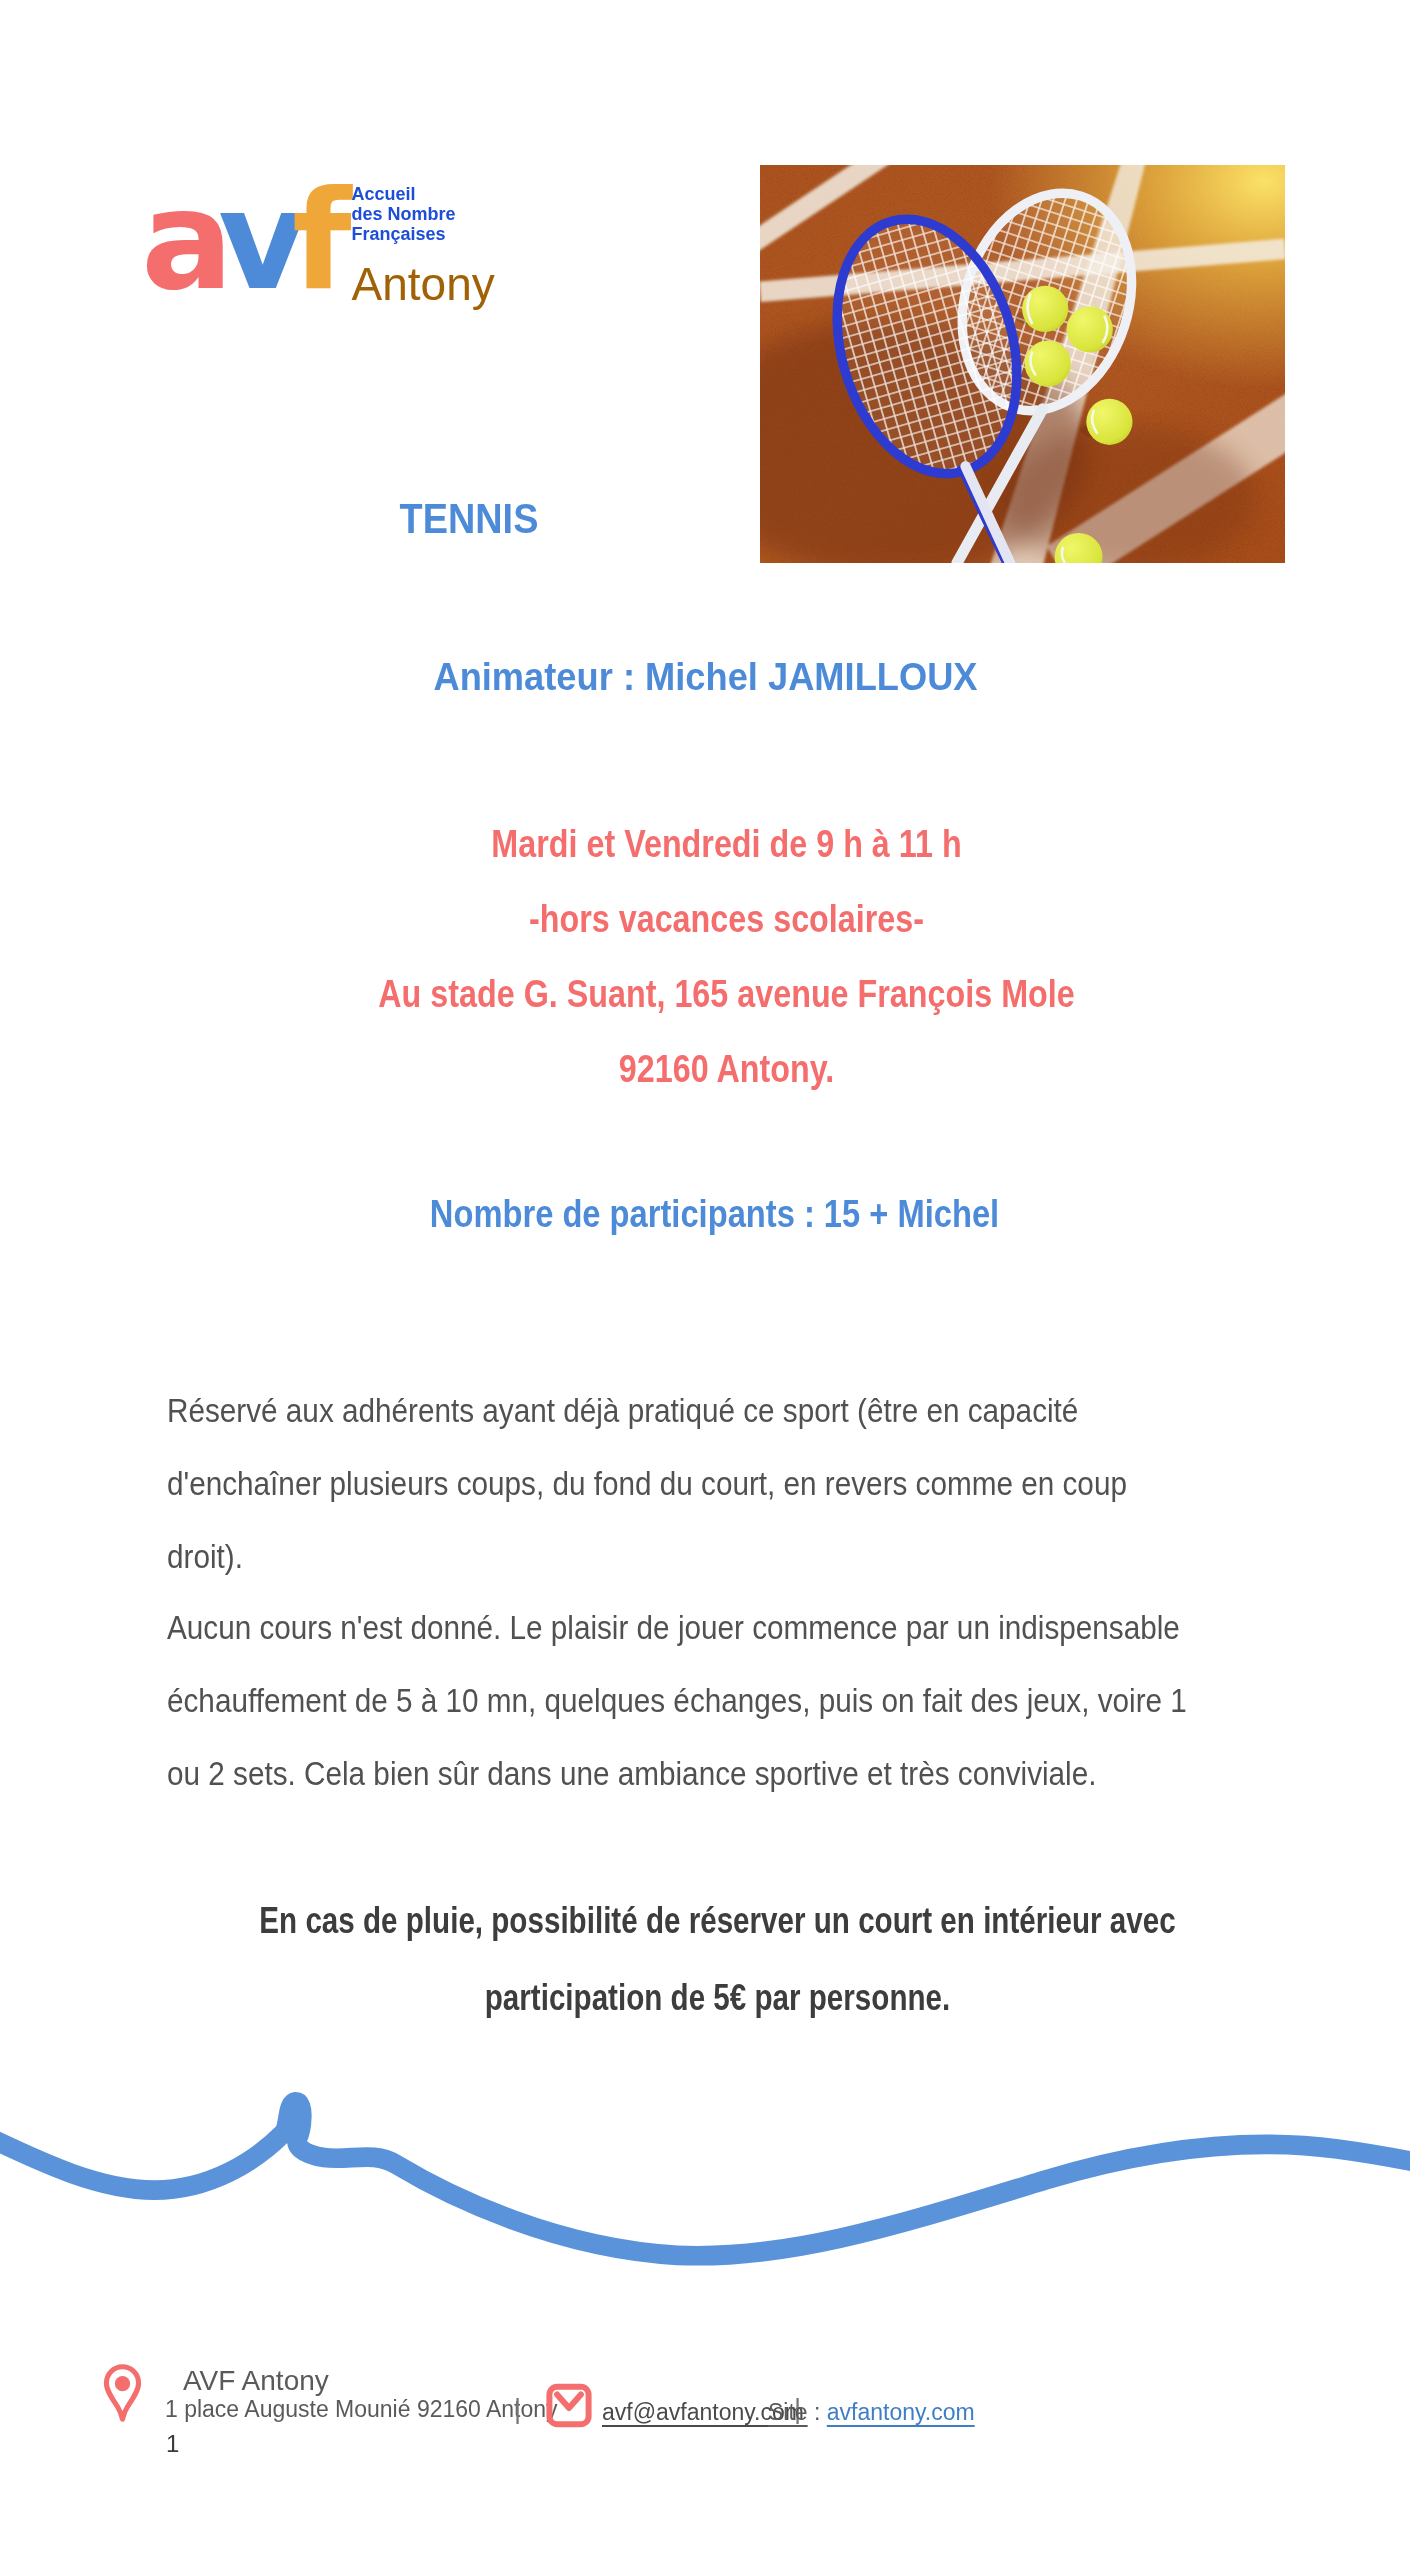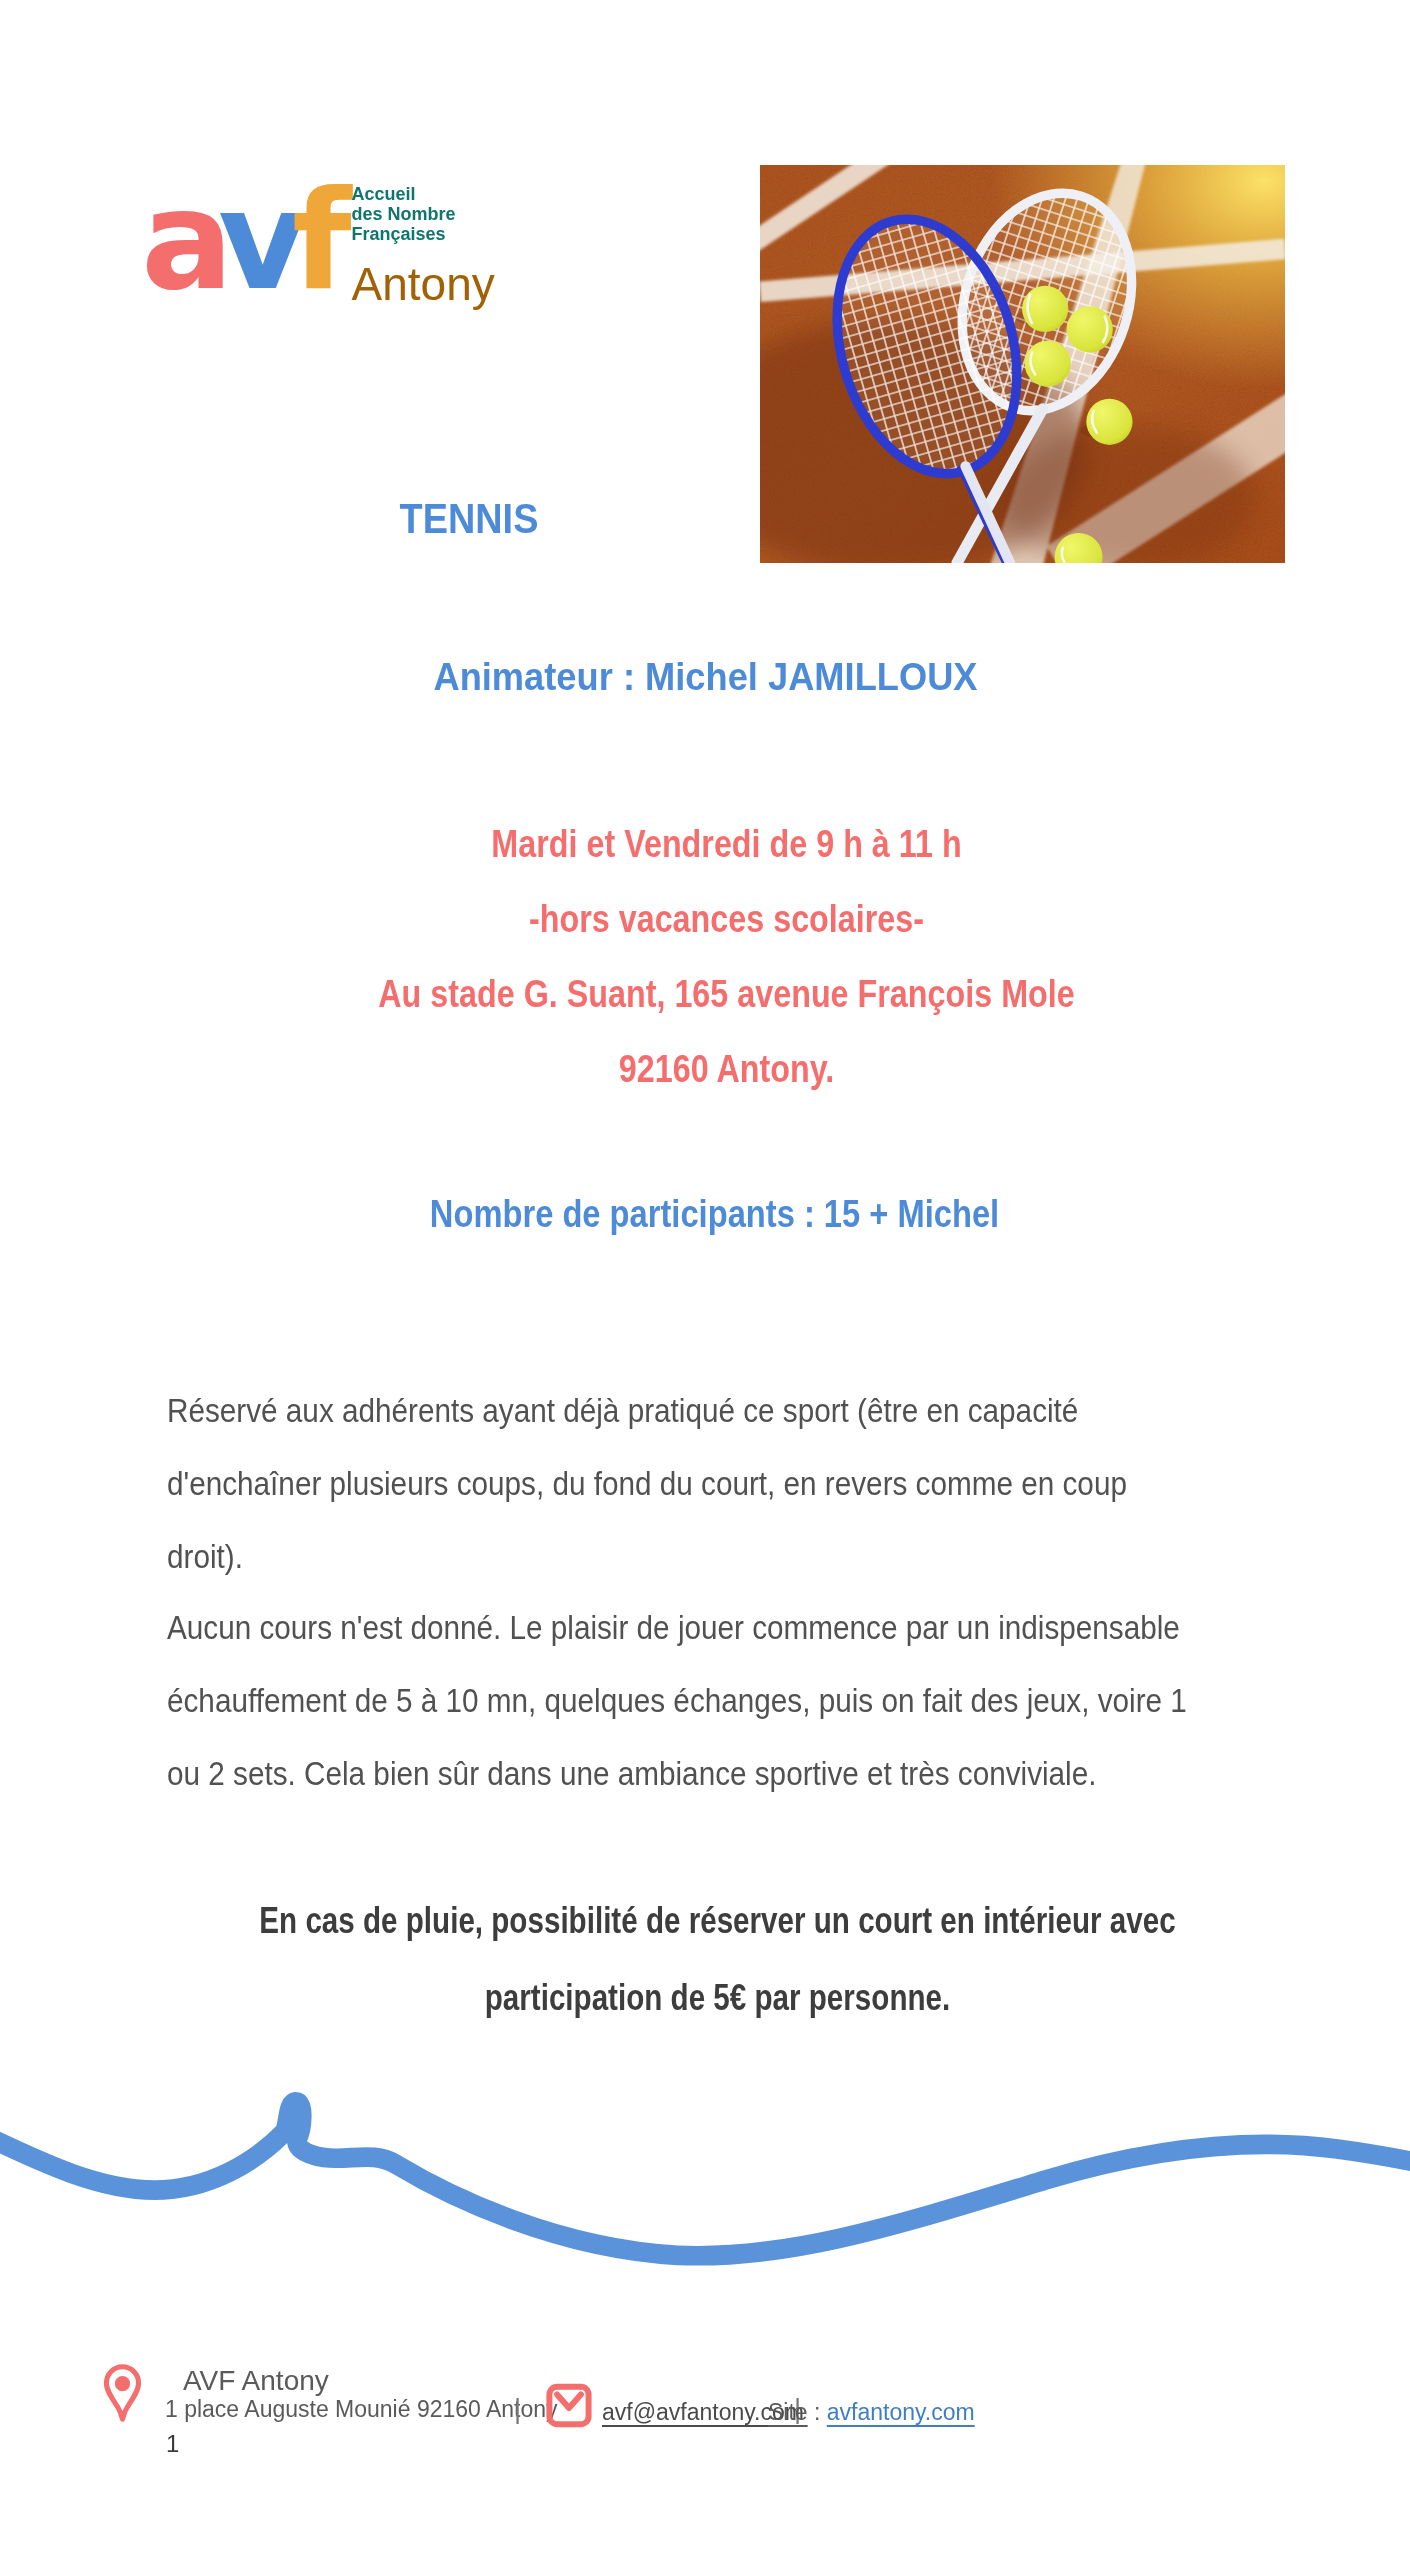--- a/index.html
+++ b/index.html
@@ -8,21 +8,21 @@
   .abs{position:absolute;}
 
   
   .logo{left:141px;top:170px;display:flex;align-items:flex-end;}
   .avf{font-weight:bold;font-size:137px;line-height:141px;letter-spacing:-15.4px;
        font-family:"DejaVu Sans",sans-serif;}
   .l-a{color:#F56E6E;}
   .l-v{color:#4D8BD9;}
   .l-f{color:#F0A73A;}
   .logo-right{margin-left:15.4px;padding-top:13.7px;}
-  .tagline{color:#0f766e;font-weight:bold;font-size:18px;line-height:20px;}
+  .tagline{color:#1d4ed8;font-weight:bold;font-size:18px;line-height:20px;}
   .city{color:#a16207;font-weight:normal;font-size:46px;margin-top:13.7px;}
 
   
   .photo{left:760px;top:165px;width:525px;height:398px;}
 
   
   .title{left:0;top:494px;width:938px;text-align:center;color:#4D8BD9;
          font-weight:bold;font-size:43px;transform:scaleX(.88);}
   .animator{left:0;top:655px;width:1411px;text-align:center;color:#4D8BD9;
             font-weight:bold;font-size:39px;transform:scaleX(.93);}

